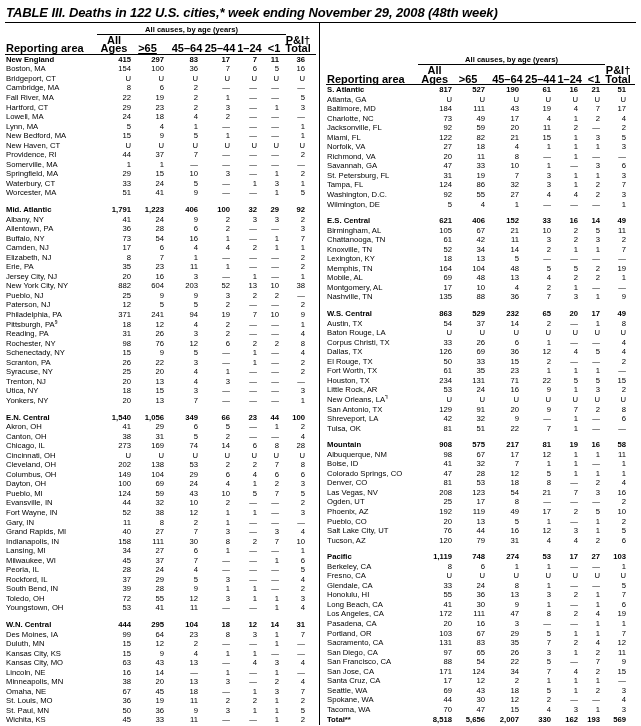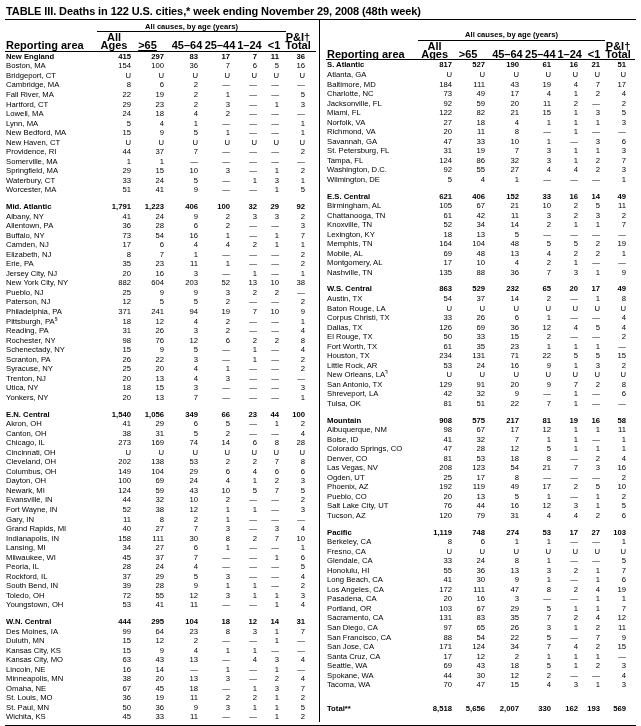--- a/index.html
+++ b/index.html
@@ -18,36 +18,37 @@
 
   .page {
     width: 641px;
     height: 726px;
     position: relative;
     padding: 4px 5px 0 5px;
   }
 
   
   .table-title {
-    font-size: 11px;
+    font-size: 13px;
     font-weight: bold;
     letter-spacing: -0.1px;
     white-space: nowrap;
     padding: 1px 0 2px 1px;
+    font-style: italic;
   }
   .rule-top {
     border-top: 1.6px solid #000;
     margin: 0 0 0 0;
   }
 
   
   .columns {
     display: flex;
     flex-direction: row;
-    align-items: center;
+    align-items: flex-end;
     width: 631px;
   }
   .col {
     width: 315px;
     position: relative;
   }
   .col.left { padding-right: 4px; }
   .col.right { padding-left: 6px; }
   .col.left::after {
     content: "";
@@ -101,21 +102,21 @@
   .row {
     display: flex;
     align-items: baseline;
     font-size: 7.7px;
     line-height: 9.55px;
     height: 9.55px;
     white-space: nowrap;
   }
   .row.group { font-weight: bold; }
   .row.spacer-before { margin-top: 7px; }
-  .row.total { font-weight: bold; margin-top: 14px; }
+  .row.total { font-weight: bold; margin-top: 1px; }
 
   .c-area {
     width: 92px;
     text-align: left;
     overflow: hidden;
     padding-left: 1px;
   }
   .c-all   { width: 34px; text-align: right; }
   .c-65    { width: 33px; text-align: right; }
   .c-4564  { width: 34px; text-align: right; }
@@ -643,21 +644,21 @@
             <div class="c-area">Dayton, OH</div>
             <div class="c-all">100</div>
             <div class="c-65">69</div>
             <div class="c-4564">24</div>
             <div class="c-2544">4</div>
             <div class="c-124">1</div>
             <div class="c-u1">2</div>
             <div class="c-pi">3</div>
           </div>
           <div class="row">
-            <div class="c-area">Newark, MI</div>
+            <div class="c-area">Pueblo, MI</div>
             <div class="c-all">124</div>
             <div class="c-65">59</div>
             <div class="c-4564">43</div>
             <div class="c-2544">10</div>
             <div class="c-124">5</div>
             <div class="c-u1">7</div>
             <div class="c-pi">5</div>
           </div>
           <div class="row">
             <div class="c-area">Evansville, IN</div>

